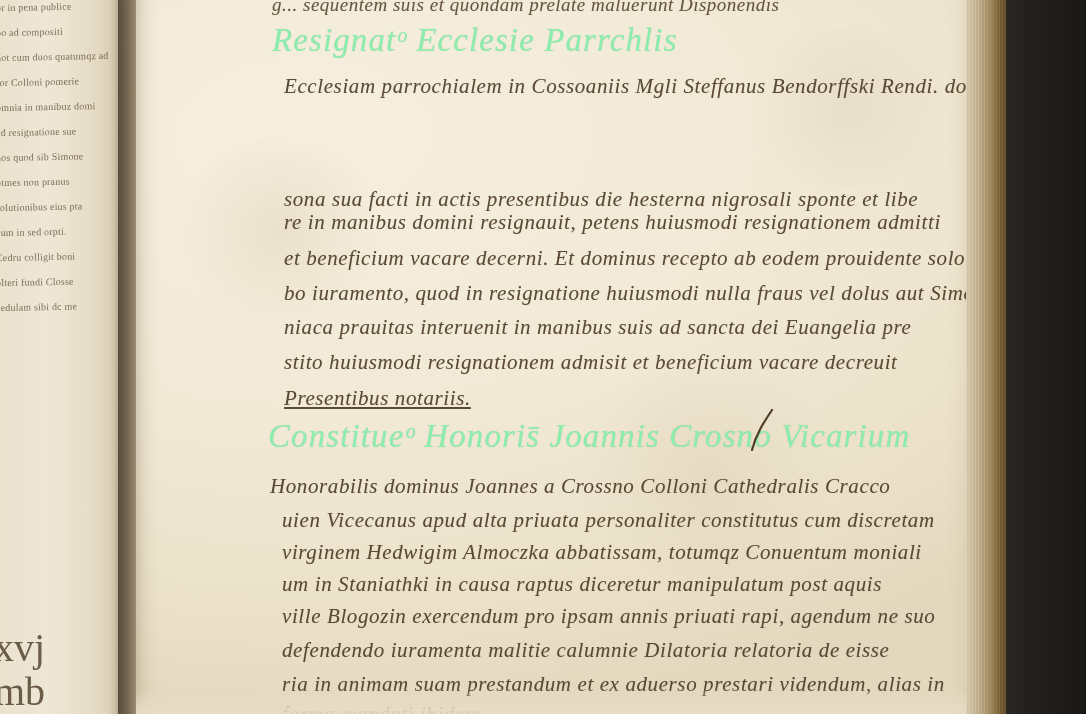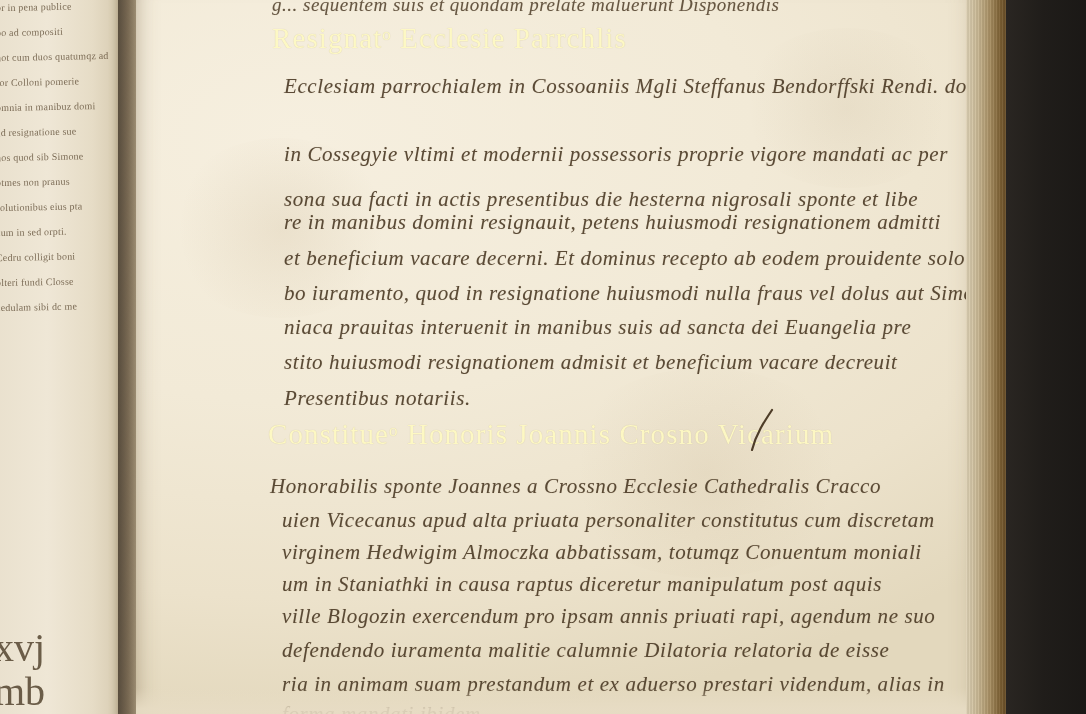--- a/index.html
+++ b/index.html
@@ -157,23 +157,24 @@
     color: #4e3d28;
     text-shadow: 0 0 1px rgba(78,61,40,.25);
   }
   .body-line {
     font-size: 21px;
     letter-spacing: .6px;
     font-style: italic;
     opacity: .92;
   }
   .heading {
-    font-size: 29px;
+    font-size: 33px;
     letter-spacing: 1.1px;
-    color: #fef9c3;
+    font-style: italic;
+    color: #86efac;
     opacity: .95;
   }
   .toprow {
     font-size: 19px;
     letter-spacing: .5px;
     font-style: italic;
     opacity: .85;
   }
   .bottomfade {
     position: absolute;
@@ -228,32 +229,31 @@
     <div class="stain s3"></div>
   </div>
 
   <div class="ms">
 
     <div class="line toprow" style="left:272px; top:-6px;">g... sequentem suis et quondam prelate maluerunt Disponendis</div>
 
     <div class="line heading" style="left:272px; top:22px;">Resignatᵒ Ecclesie Parrchlis</div>
 
     <div class="line body-line" style="left:284px; top:74px;">Ecclesiam parrochialem in Cossoaniis Mgli Steffanus Bendorffski Rendi. do</div>
-    <div class="line body-line" style="left:284px; top:142px;">in Cossegyie vltimi et modernii possessoris proprie vigore mandati ac per</div>
     <div class="line body-line" style="left:284px; top:176px;margin-top:11px;">sona sua facti in actis presentibus die hesterna nigrosali sponte et libe</div>
     <div class="line body-line" style="left:284px; top:210px;">re in manibus domini resignauit, petens huiusmodi resignationem admitti</div>
     <div class="line body-line" style="left:284px; top:246px;">et beneficium vacare decerni. Et dominus recepto ab eodem prouidente solo</div>
     <div class="line body-line" style="left:284px; top:281px;">bo iuramento, quod in resignatione huiusmodi nulla fraus vel dolus aut Simo</div>
     <div class="line body-line" style="left:284px; top:315px;">niaca prauitas interuenit in manibus suis ad sancta dei Euangelia pre</div>
     <div class="line body-line" style="left:284px; top:350px;">stito huiusmodi resignationem admisit et beneficium vacare decreuit</div>
-    <div class="line body-line" style="left:284px; top:386px;">Presentibus notariis.</div>
+    <div class="line body-line" style="left:284px; top:386px;text-decoration:underline;">Presentibus notariis.</div>
 
     <div class="line heading" style="left:268px; top:418px;">Constitueᵒ Honoris̄ Joannis Crosno Vicarium</div>
 
-    <div class="line body-line" style="left:270px; top:474px;">Honorabilis sponte Joannes a Crossno Ecclesie Cathedralis Cracco</div>
+    <div class="line body-line" style="left:270px; top:474px;">Honorabilis dominus Joannes a Crossno Colloni Cathedralis Cracco</div>
     <div class="line body-line" style="left:282px; top:540px;">virginem Hedwigim Almoczka abbatissam, totumqz Conuentum moniali</div>
     <div class="line body-line" style="left:282px; top:508px;">uien Vicecanus apud alta priuata personaliter constitutus cum discretam</div>
     <div class="line body-line" style="left:282px; top:572px;">um in Staniathki in causa raptus diceretur manipulatum post aquis</div>
     <div class="line body-line" style="left:282px; top:604px;">ville Blogozin exercendum pro ipsam annis priuati rapi, agendum ne suo</div>
     <div class="line body-line" style="left:282px; top:672px;">ria in animam suam prestandum et ex aduerso prestari videndum, alias in</div>
     <div class="line body-line" style="left:282px; top:638px;">defendendo iuramenta malitie calumnie Dilatoria relatoria de eisse</div>
     <div class="line body-line" style="left:282px; top:702px;">forma mandati ibidem ... ... ... ...</div>
 
     <svg class="curl" style="left:742px; top:408px;" width="40" height="46">
       <path d="M30 2 C 22 14, 14 26, 10 42" stroke="#4e3d28" stroke-width="2.2" fill="none" stroke-linecap="round"></path>

